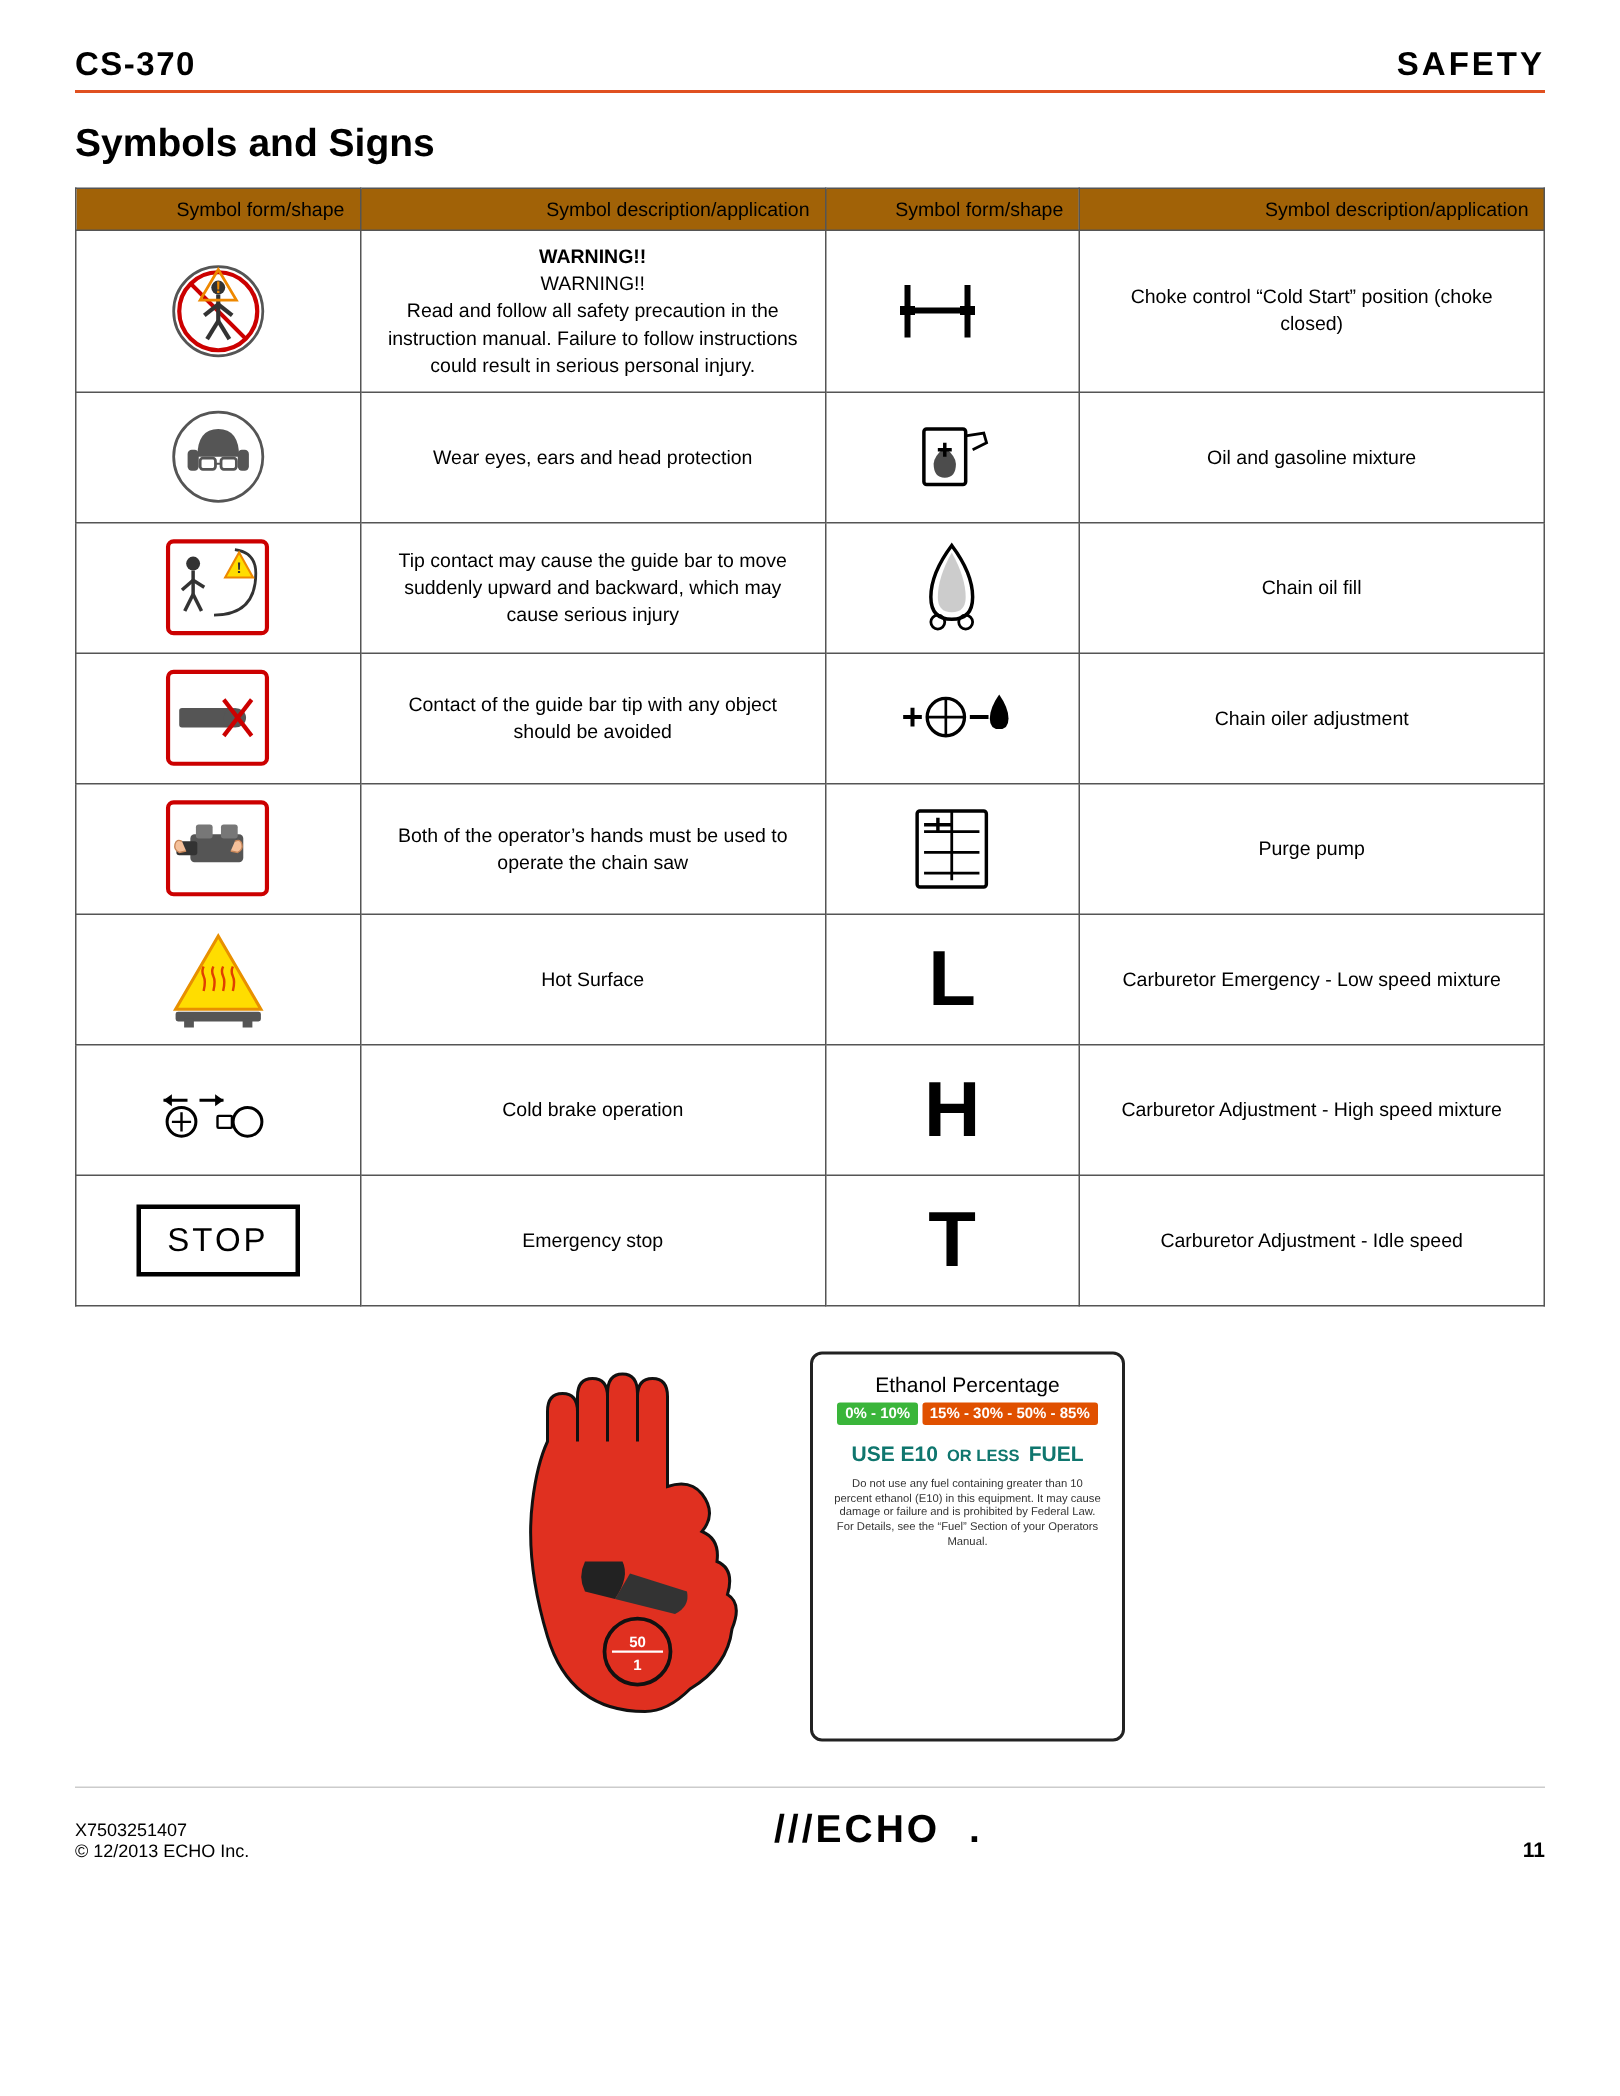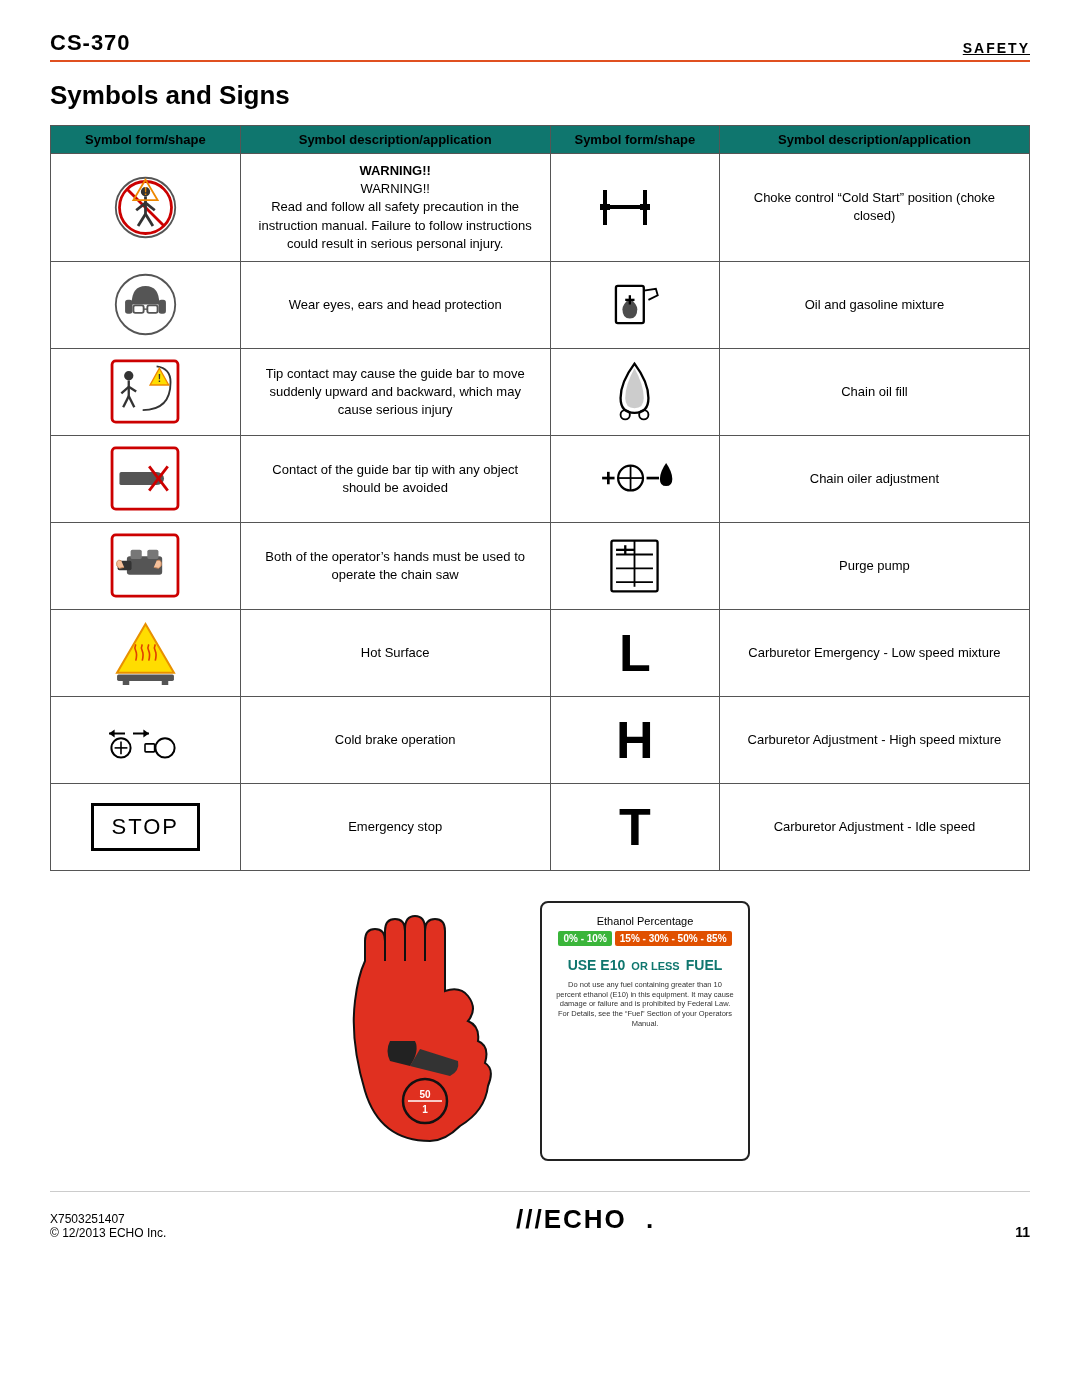--- a/index.html
+++ b/index.html
@@ -20,46 +20,45 @@
       border-bottom: 2px solid #e05020;
       padding-bottom: 4px;
       margin-bottom: 18px;
     }
     .header-left {
       font-size: 22px;
       font-weight: bold;
       letter-spacing: 1px;
     }
     .header-right {
-      font-size: 14px;
+      font-size: 22px;
       font-weight: bold;
       letter-spacing: 2px;
-      text-decoration: underline;
     }
 
     
     .section-title {
       font-size: 26px;
       font-weight: bold;
       margin-bottom: 14px;
     }
 
     
     .symbols-table {
       width: 100%;
       border-collapse: collapse;
       margin-bottom: 30px;
     }
     .symbols-table th {
-      background: #0f766e;
+      background: #a16207;
       font-size: 13px;
-      font-weight: bold;
+      font-weight: normal;
       border: 1px solid #555;
       padding: 6px 10px;
-      text-align: center;
+      text-align: right;
     }
     .symbols-table td {
       border: 1px solid #555;
       padding: 8px 12px;
       text-align: center;
       vertical-align: middle;
       font-size: 13px;
       line-height: 1.4;
     }
     .symbol-cell {
@@ -136,21 +135,21 @@
     }
     .fuel-sticker-title {
       font-size: 15px;
       font-weight: bold;
       color: #000;
     }
     .fuel-sticker-title span {
       color: #e04000;
     }
     .fuel-sub {
-      font-size: 11px;
+      font-size: 14px;
       color: #000;
       margin: 2px 0;
     }
     .fuel-pct-row {
       display: flex;
       align-items: center;
       justify-content: center;
       margin: 4px 0;
       gap: 3px;
     }

